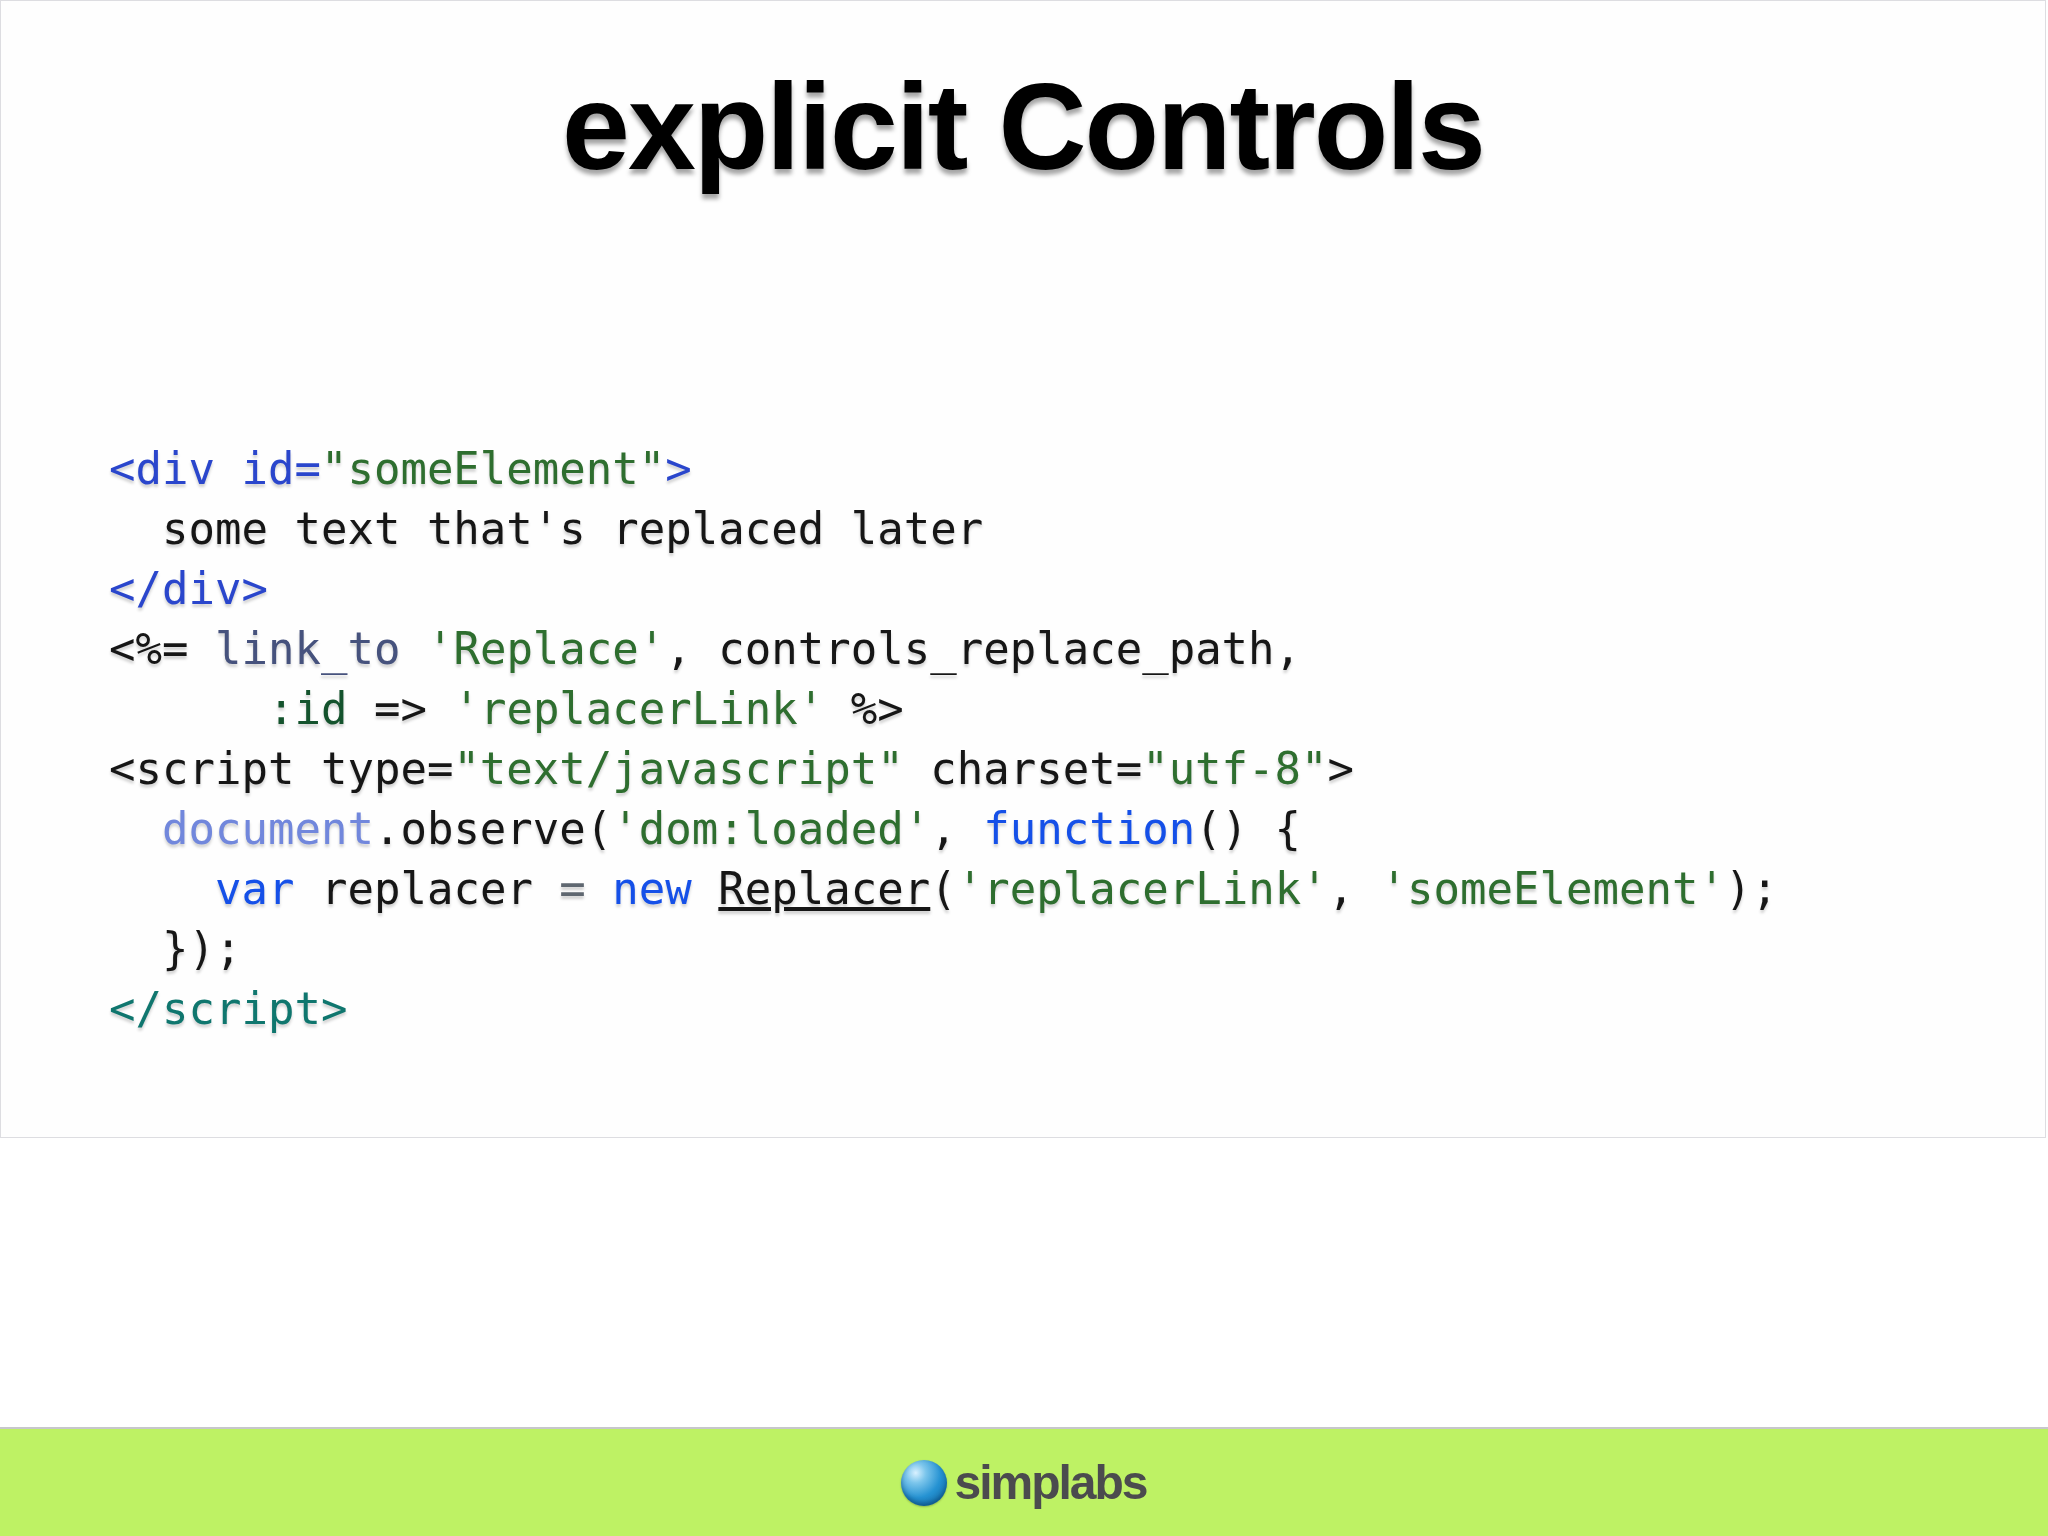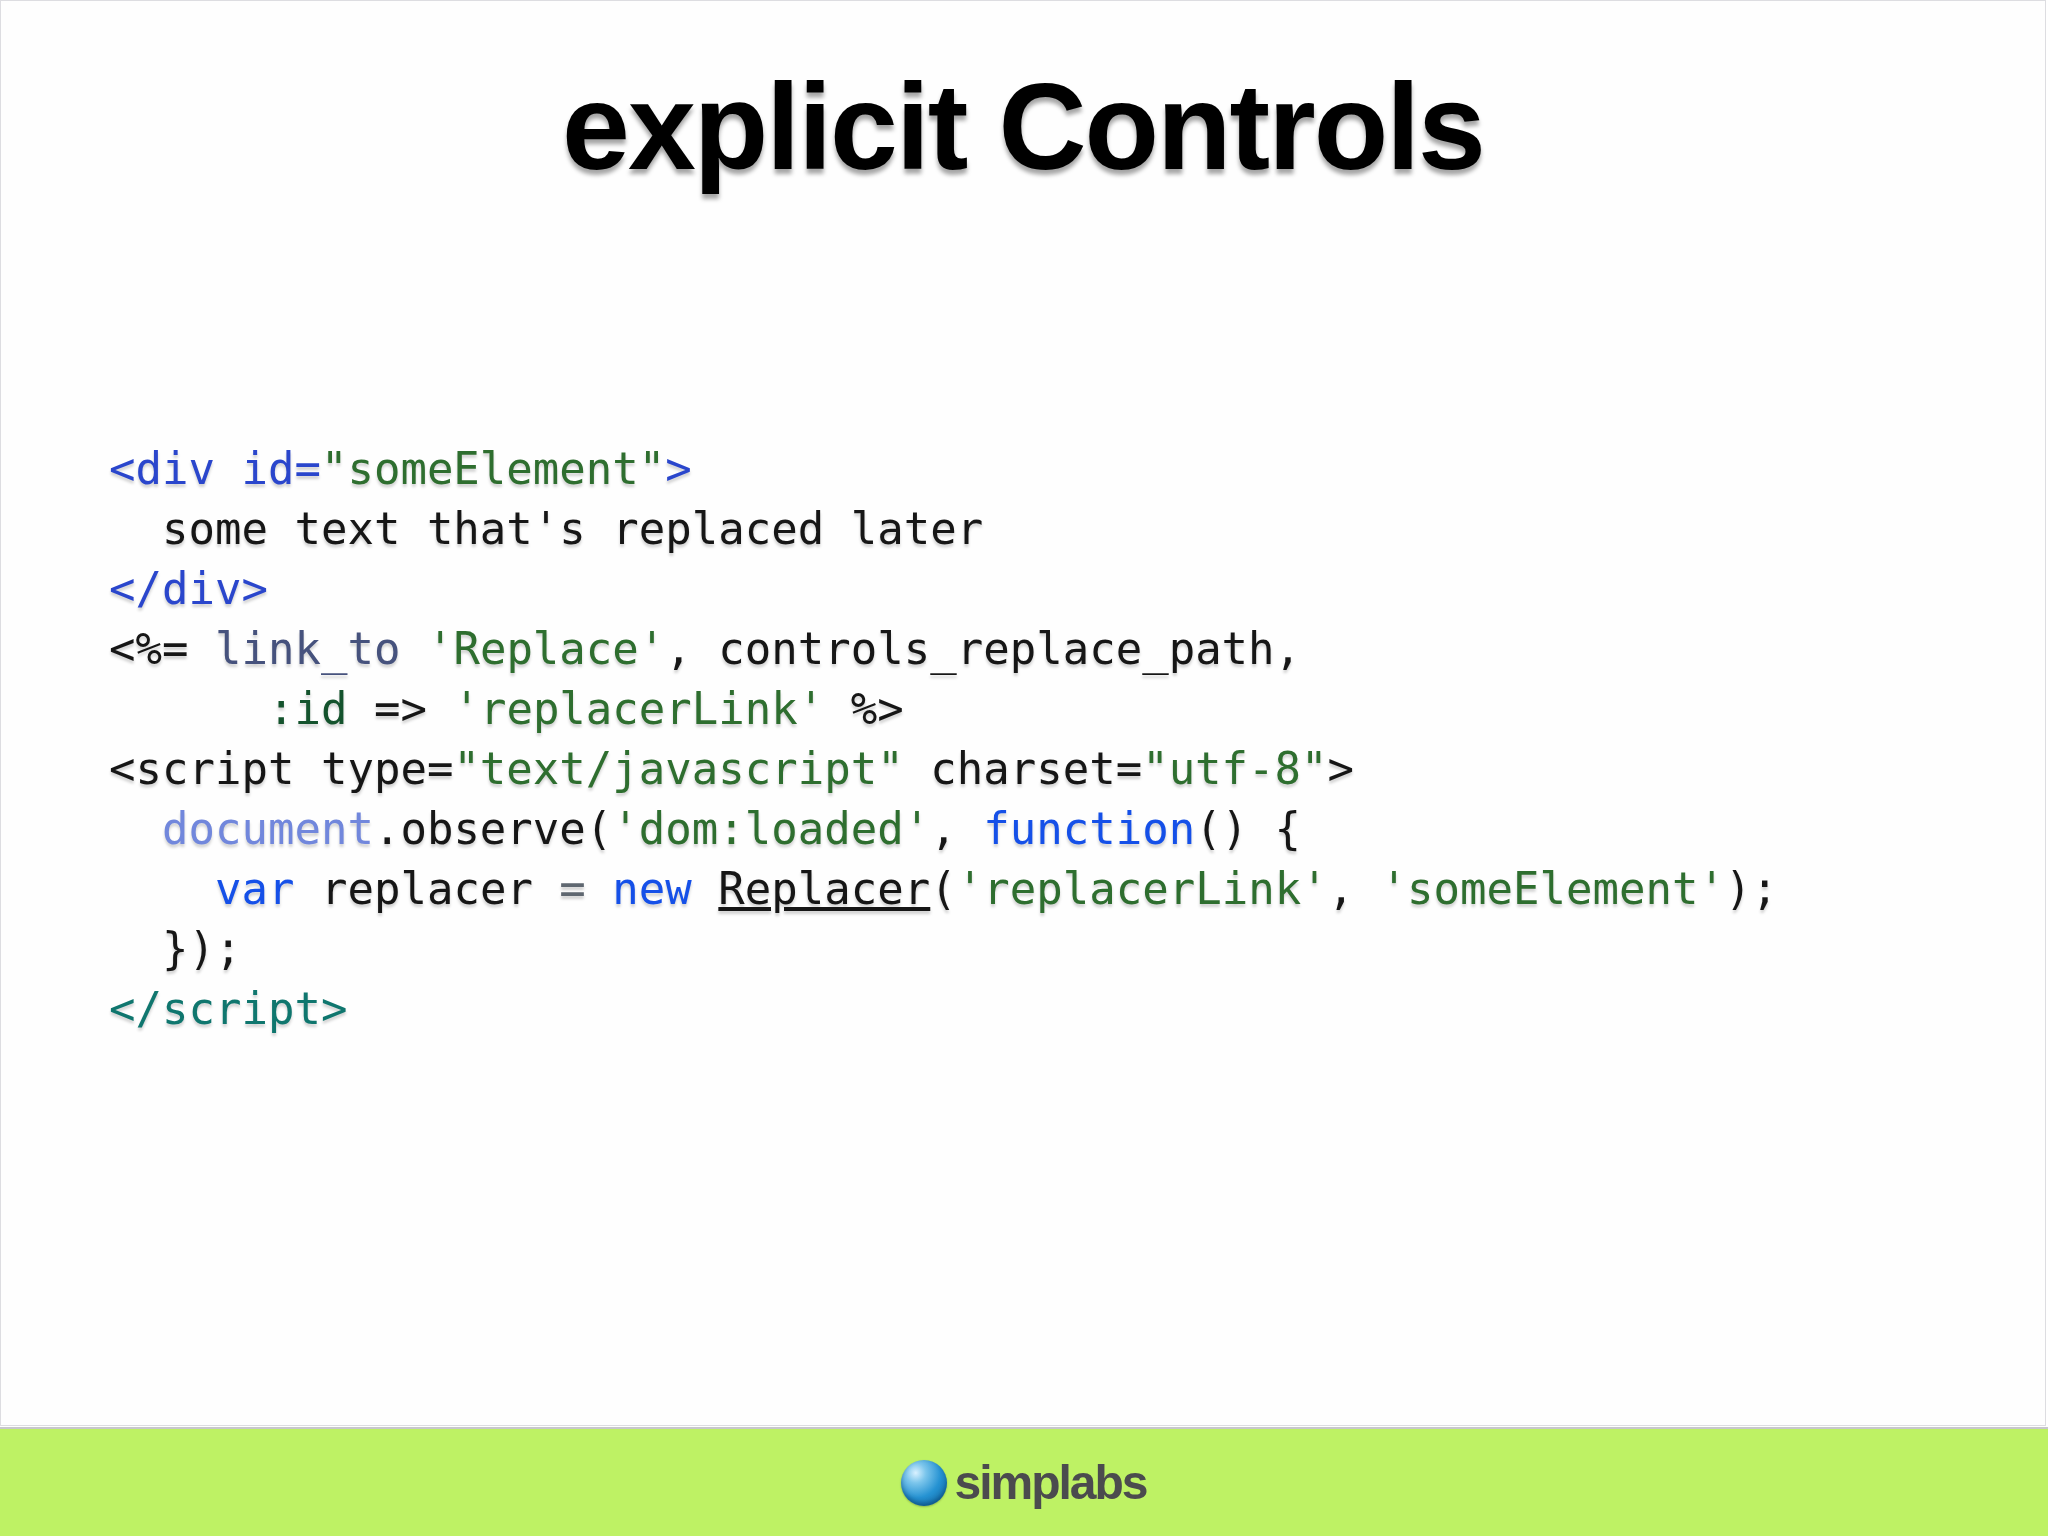--- a/index.html
+++ b/index.html
@@ -1,21 +1,21 @@
 <!DOCTYPE html>
 <html><head>
 <meta charset="utf-8">
 <style>
   html,body{margin:0;padding:0;}
   body{
     width:2048px;height:1536px;position:relative;overflow:hidden;
     background:#ffffff;font-family:"Liberation Sans",sans-serif;
   }
   .slide{
-    position:absolute;left:0;top:0;width:2046px;height:1426px;
+    position:absolute;left:0;top:0;width:2046px;height:1138px;
     background:#fefefe;border:1px solid #dddde1;box-sizing:border-box;
   }
   .slide-title{
     margin:0;padding-top:56px;text-align:center;
     font-size:122px;font-weight:bold;letter-spacing:-2px;color:#000;
     text-shadow:0 5px 4px rgba(0,0,0,0.35);
   }
   .code-area{position:absolute;left:108px;top:438px;}
   .filename{
     font-family:"DejaVu Sans Mono","Liberation Mono",monospace;

